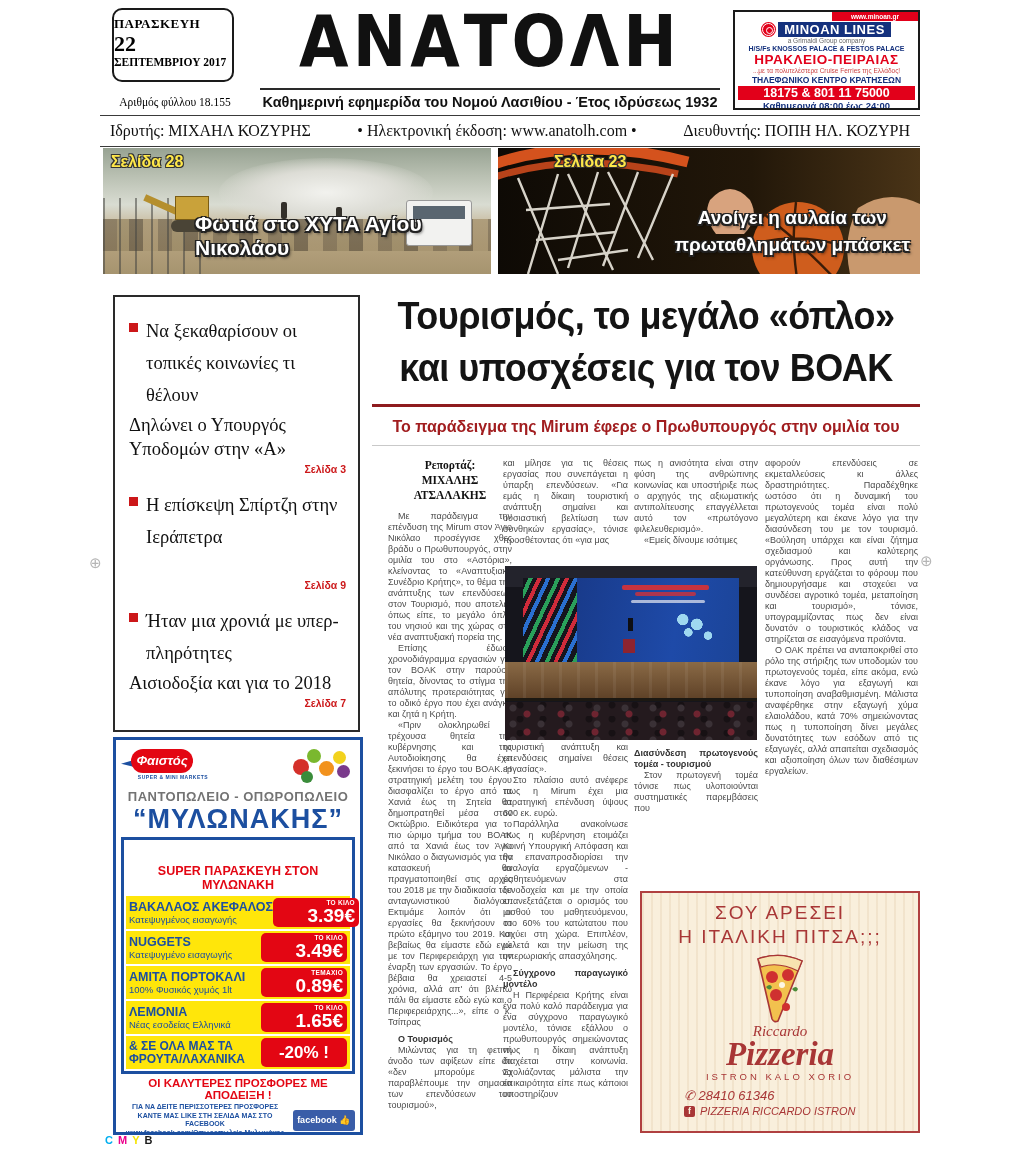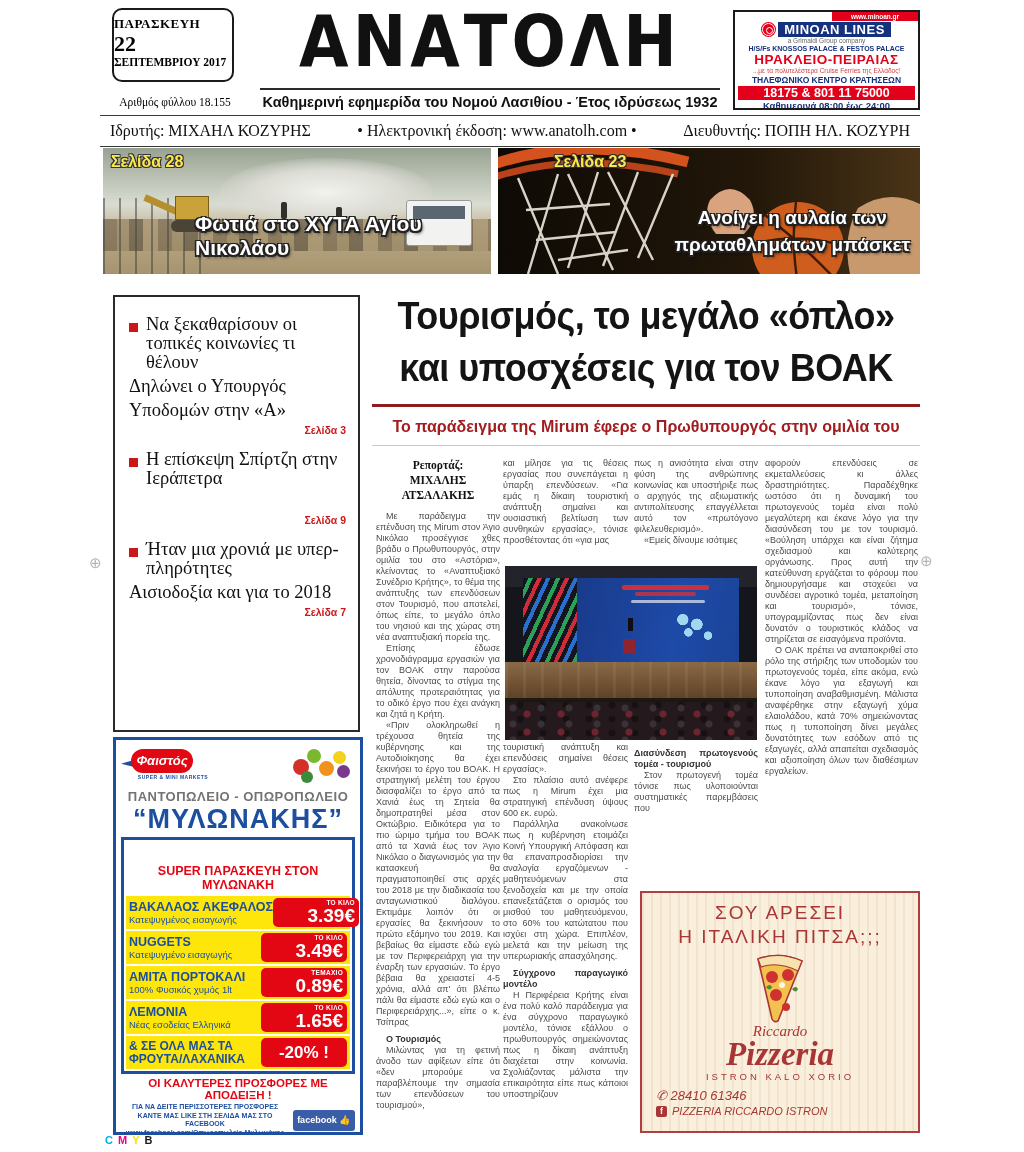--- a/index.html
+++ b/index.html
@@ -64,40 +64,40 @@
   .person { position:absolute; width:6px; height:17px; background:#33302a; border-radius:2px; }
   .fence { position:absolute; left:0; bottom:0; width:26%; height:60%;
     background:repeating-linear-gradient(90deg, rgba(70,70,66,.55) 0 2px, transparent 2px 16px); }
   
   .bb-svg { position:absolute; inset:0; }
 
   
   .briefs { left:13px; top:287px; width:247px; height:437px; border:2px solid #2a2a2a; background:#fff;
     font-family:"Liberation Serif",serif; padding:18px 10px 0 14px; color:#111; }
   .brief-item { margin-bottom:10px; }
-  .brief-head { display:flex; gap:8px; font-size:18.5px; line-height:19px; }
+  .brief-head { display:flex; gap:8px; font-size:18.5px; line-height:32px; }
   .brief-bullet { width:9px; height:9px; background:#cc1719; margin-top:8px; flex:none; }
   .brief-sub { font-size:18.5px; line-height:24px; margin-top:2px; }
   .brief-page { text-align:right; color:#cc1719; font-weight:bold; font-size:10.5px; font-family:"Liberation Sans",sans-serif; margin:2px 2px 14px 0; }
 
   
   .headline { left:272px; top:282px; width:548px; text-align:center; color:#141414;
     font-weight:800; font-size:36px; line-height:49px; letter-spacing:-.5px; transform:scaleY(1.06); transform-origin:top; }
   .red-rule { left:272px; top:396px; width:548px; height:3px; background:#8e1b1e; }
   .subhead { left:272px; top:410px; width:548px; text-align:center; color:#a11d1f; font-weight:bold; font-size:16px;
     padding-bottom:9px; border-bottom:1px solid #c9c9c9; }
 
   .bodywrap { left:272px; top:450px; width:548px; height:680px; }
   .bcol { position:absolute; overflow:hidden; color:#4b4b4b; font-size:9px; line-height:11px; text-align:justify; }
   .bcol p { text-indent:10px; margin:0; }
   .bcol p.bsub { font-weight:bold; color:#333; margin-top:6px; }
   .cont p:first-child { text-indent:0; }
   .byline { text-align:center; font-family:"Liberation Serif",serif; font-weight:bold; color:#111;
     font-size:11.5px; line-height:15px; margin-bottom:8px; }
-  .col1 { left:4px; top:0; width:124px; height:676px; }
+  .col1 { left:16px; top:0; width:124px; height:676px; }
   .col2t { left:131px; top:0; width:125px; height:108px; }
   .col3t { left:262px; top:0; width:124px; height:108px; }
   .col2b { left:131px; top:284px; width:125px; height:392px; }
   .col3b { left:262px; top:284px; width:124px; height:146px; }
   .col4 { left:393px; top:0; width:153px; height:427px; }
 
   
   .conf { left:133px; top:108px; width:252px; height:174px; background:#15151c; overflow:hidden; }
   .conf .wall { position:absolute; inset:0 0 auto 0; height:12%; background:#23232c; }
   .conf .screen { position:absolute; left:7%; top:7%; width:86%; height:48%; background:linear-gradient(100deg,#16337c,#1e4aa8 70%,#1b4498); }
@@ -153,21 +153,21 @@
 
   
   .pizza { left:268px; top:433px; width:280px; height:242px; background:#f9efdc; border:2px solid #b04040; padding-top:8px;
     background-image:repeating-linear-gradient(90deg, rgba(196,156,106,.14) 0 2px, transparent 2px 9px);
     text-align:center; color:#a83636; overflow:hidden; }
   .pz-q { font-size:19px; letter-spacing:2px; line-height:24px; }
   .pz-slice { margin:2px auto 0 auto; display:block; }
   .pz-riccardo { font-family:"Liberation Serif",serif; font-style:italic; font-size:15px; line-height:13px; }
   .pz-pizzeria { font-family:"Liberation Serif",serif; font-style:italic; font-weight:bold; font-size:33px; line-height:32px; }
   .pz-loc { font-size:9.5px; letter-spacing:3px; line-height:13px; }
-  .pz-contact { text-align:left; padding-left:14px; font-style:italic; margin-top:4px; }
+  .pz-contact { text-align:left; font-style:italic; margin-top:4px;margin-left:42px; }
   .pz-phone { font-size:13px; line-height:17px; }
   .pz-fb { font-size:11px; line-height:15px; display:flex; align-items:center; gap:5px; }
   .pz-fb .f { display:inline-block; width:11px; height:11px; background:#a83636; color:#f9efdc; font-weight:bold; font-style:normal;
     font-size:9px; line-height:11px; text-align:center; border-radius:2px; }
 
   
   .cmyb { left:5px; top:1126px; font-size:11px; font-weight:bold; letter-spacing:5px; }
   .cmyb .c{color:#00aeef}.cmyb .m{color:#ec008c}.cmyb .y{color:#f5e400}.cmyb .b{color:#1a1a1a}
   .regmark { color:#b5b5b5; font-size:15px; }
 </style>

